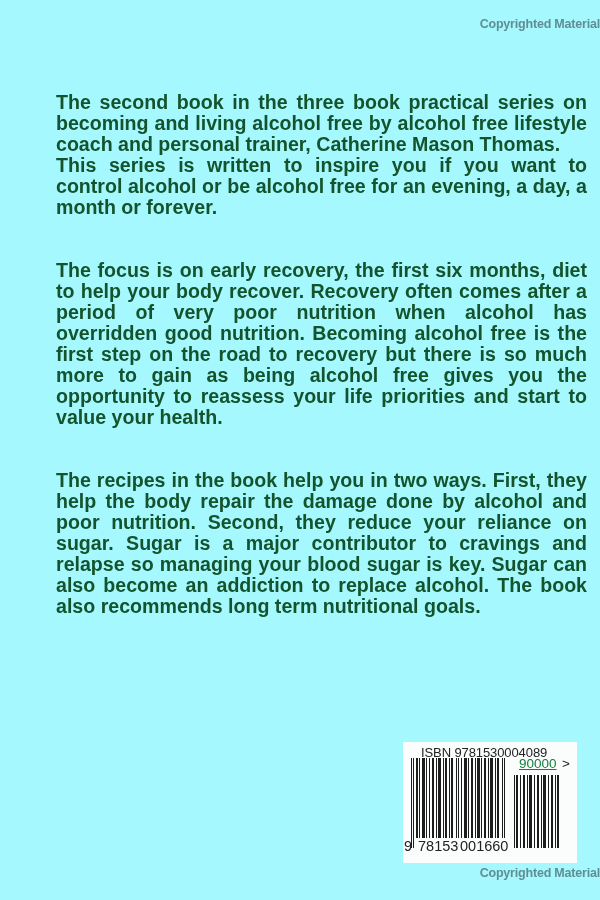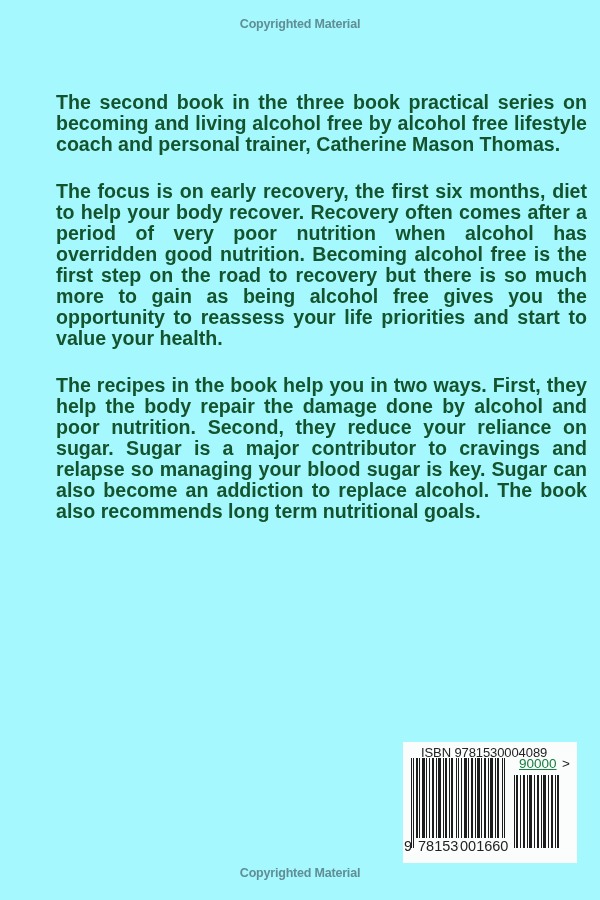--- a/index.html
+++ b/index.html
@@ -11,21 +11,21 @@
       height: 900px;
       background: #a5f8fd;
       position: relative;
       overflow: hidden;
       font-family: "Liberation Sans", sans-serif;
     }
     .watermark {
       position: absolute;
       left: 0;
       width: 600px;
-      text-align: center;
+      text-align: right;
       font-family: "Liberation Sans", sans-serif;
       font-weight: bold;
       font-size: 12.5px;
       color: #5f8e95;
       letter-spacing: -0.2px;
     }
     .watermark.top { top: 17px; }
     .watermark.bottom { top: 866px; }
 
     .blurb {
@@ -37,21 +37,21 @@
       font-weight: bold;
       font-size: 19.6px;
       line-height: 21px;
       color: #14532d;
       text-align: justify;
     }
     .blurb p {
       margin: 0;
     }
     .blurb p.gap {
-      margin-top: 26px;
+      margin-top: 42px;
     }
 
     .barcode-box {
       position: absolute;
       left: 403px;
       top: 742px;
       width: 174px;
       height: 121px;
       background: #fbfdfd;
     }
@@ -111,20 +111,21 @@
     .isbn-digits.left { left: 14px; }
     .isbn-digits.right { left: 56px; }
   </style>
 </head>
 <body>
 
 <div class="watermark top">Copyrighted Material</div>
 
 <div class="blurb">
   <p>The second book in the three book practical series on becoming and living alcohol free by alcohol free lifestyle coach and personal trainer, Catherine Mason Thomas.</p>
+  <p>This series is written to inspire you if you want to control alcohol or be alcohol free for an evening, a day, a month or forever.</p>
   <p class="gap">The focus is on early recovery, the first six months, diet to help your body recover. Recovery often comes after a period of very poor nutrition when alcohol has overridden good nutrition. Becoming alcohol free is the first step on the road to recovery but there is so much more to gain as being alcohol free gives you the opportunity to reassess your life priorities and start to value your health.</p>
   <p class="gap">The recipes in the book help you in two ways. First, they help the body repair the damage done by alcohol and poor nutrition. Second, they reduce your reliance on sugar. Sugar is a major contributor to cravings and relapse so managing your blood sugar is key. Sugar can also become an addiction to replace alcohol. The book also recommends long term nutritional goals.</p>
 </div>
 
 <div class="barcode-box">
   <div class="isbn-label">ISBN 9781530004089</div>
 
   <svg class="bars-main" viewBox="0 0 95 90" preserveAspectRatio="none">
     <g fill="#1c1c1c">
       <rect x="0" y="0" width="1" height="90"></rect>

